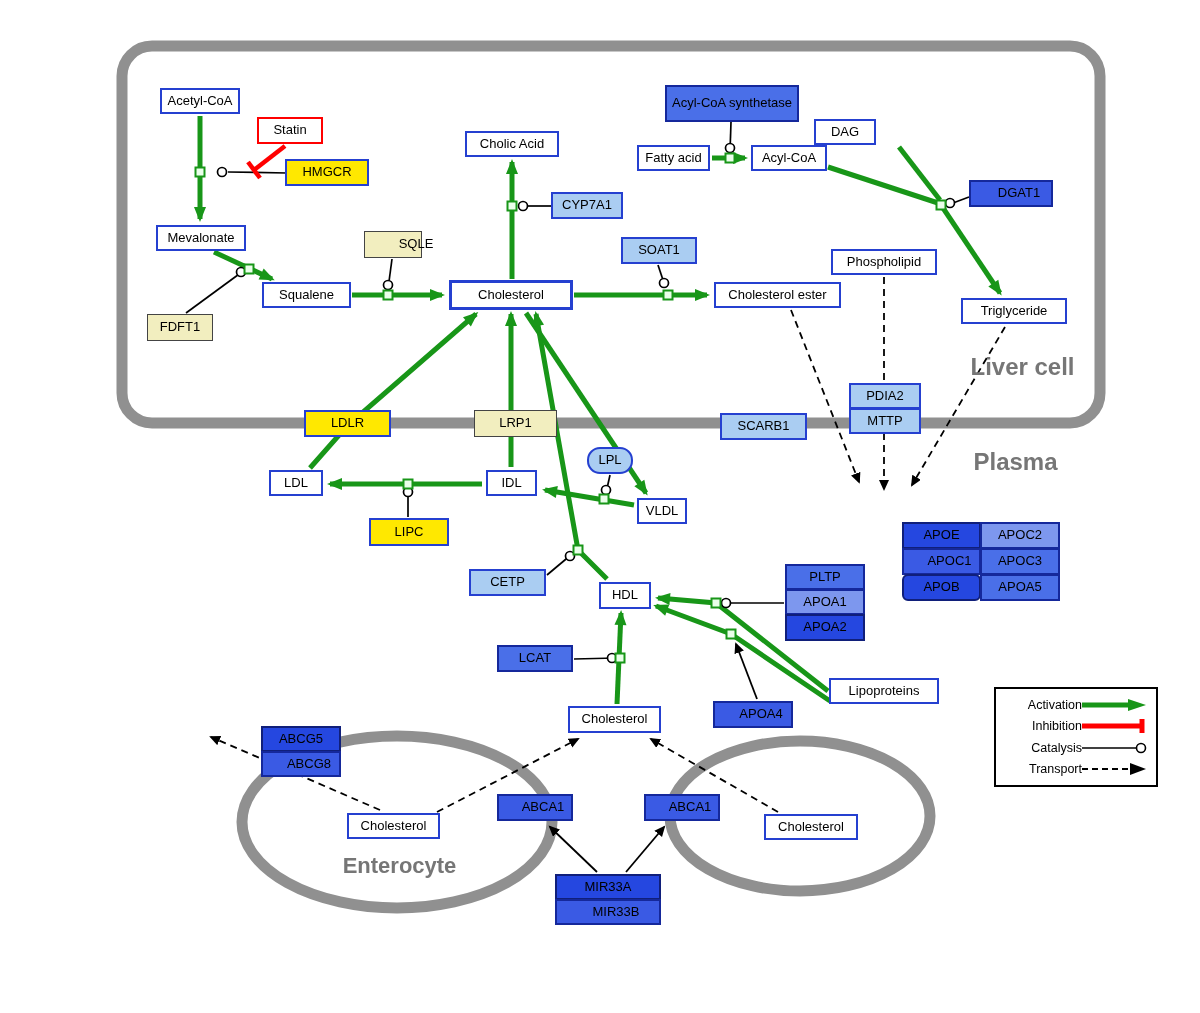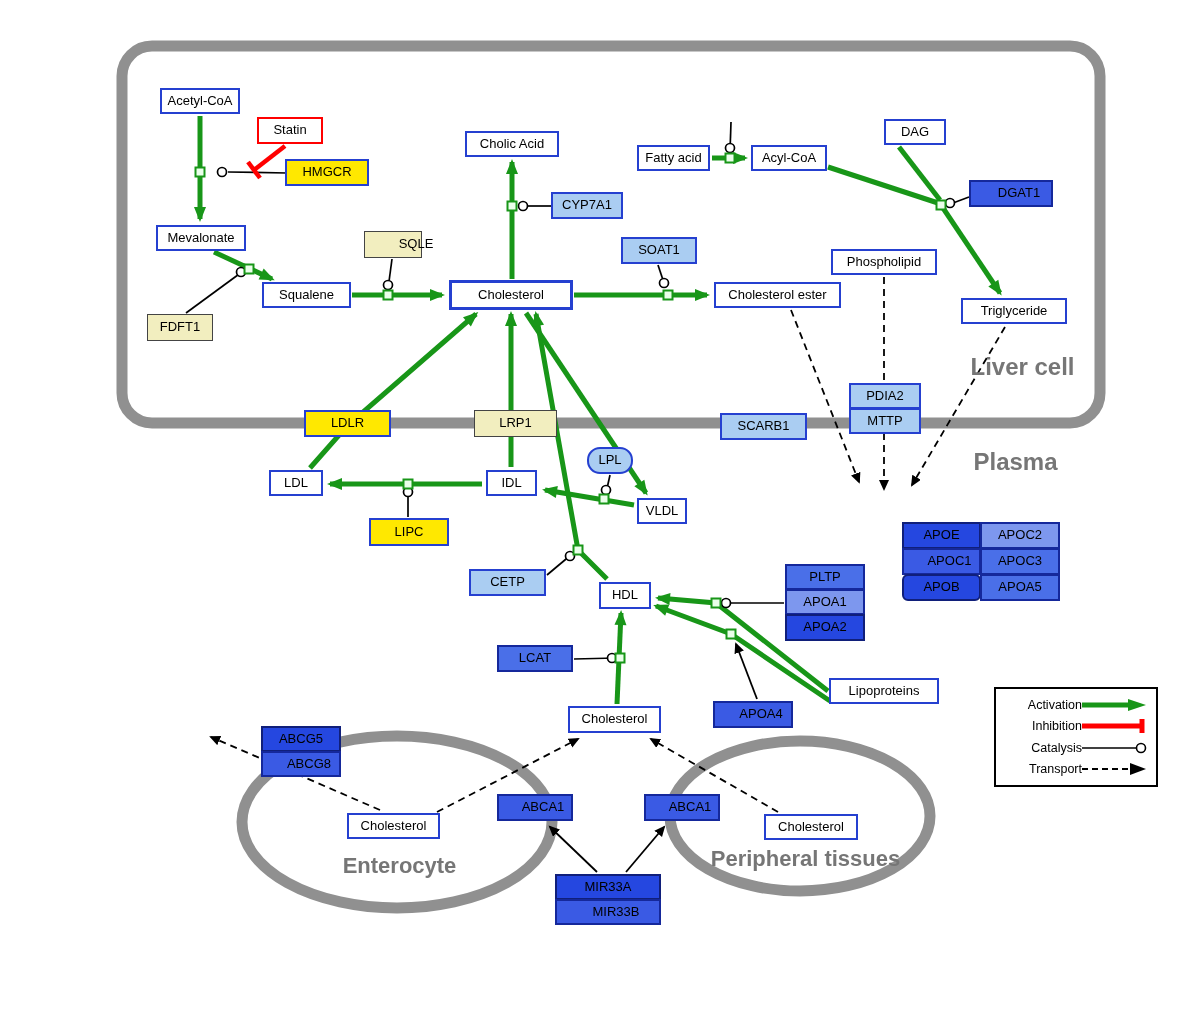--- a/index.html
+++ b/index.html
@@ -138,23 +138,24 @@
 <div class="box yellow" style="left:285px;top:159px;width:84px;height:27px;">HMGCR</div>
 <div class="box" style="left:156px;top:225px;width:90px;height:26px;">Mevalonate</div>
 <div class="box paleyellow" style="left:147px;top:314px;width:66px;height:27px;">FDFT1</div>
 <div class="box" style="left:262px;top:282px;width:89px;height:26px;">Squalene</div>
 <div class="box paleyellow" style="left:364px;top:231px;width:58px;height:27px;padding-left:48px;">SQLE</div>
 <div class="box thick" style="left:449px;top:280px;width:124px;height:30px;">Cholesterol</div>
 <div class="box" style="left:465px;top:131px;width:94px;height:26px;">Cholic Acid</div>
 <div class="box lightblue" style="left:551px;top:192px;width:72px;height:27px;">CYP7A1</div>
 <div class="box lightblue" style="left:621px;top:237px;width:76px;height:27px;">SOAT1</div>
 <div class="box" style="left:714px;top:282px;width:127px;height:26px;">Cholesterol ester</div>
+<div class="box medblue" style="left:665px;top:85px;width:134px;height:37px;">Acyl-CoA synthetase</div>
 <div class="box" style="left:637px;top:145px;width:73px;height:26px;">Fatty acid</div>
 <div class="box" style="left:751px;top:145px;width:76px;height:26px;">Acyl-CoA</div>
-<div class="box" style="left:884px;top:119px;width:62px;height:26px;">DAG</div>
+<div class="box" style="left:814px;top:119px;width:62px;height:26px;">DAG</div>
 <div class="box medblue2" style="left:969px;top:180px;width:84px;height:27px;">DGAT1</div>
 <div class="box" style="left:831px;top:249px;width:106px;height:26px;">Phospholipid</div>
 <div class="box" style="left:961px;top:298px;width:106px;height:26px;">Triglyceride</div>
 <div class="box lightblue" style="left:849px;top:383px;width:72px;height:26px;">PDIA2</div>
 <div class="box lightblue" style="left:849px;top:408px;width:72px;height:26px;">MTTP</div>
 
 <div class="box yellow" style="left:304px;top:410px;width:87px;height:27px;">LDLR</div>
 <div class="box paleyellow" style="left:474px;top:410px;width:83px;height:27px;">LRP1</div>
 <div class="box lightblue" style="left:720px;top:413px;width:87px;height:27px;">SCARB1</div>
 
@@ -184,21 +185,20 @@
 <div class="box" style="left:347px;top:813px;width:93px;height:26px;">Cholesterol</div>
 <div class="box medblue2" style="left:497px;top:794px;width:76px;height:27px;">ABCA1</div>
 <div class="box medblue2" style="left:644px;top:794px;width:76px;height:27px;">ABCA1</div>
 <div class="box" style="left:764px;top:814px;width:94px;height:26px;">Cholesterol</div>
 <div class="box darkblue" style="left:555px;top:874px;width:106px;height:26px;">MIR33A</div>
 <div class="box medblue2" style="left:555px;top:899px;width:106px;height:26px;">MIR33B</div>
 
 <div class="rlabel" style="left:955px;top:353px;width:135px;font-size:24px;">Liver cell</div>
 <div class="rlabel" style="left:963px;top:448px;width:105px;font-size:24px;">Plasma</div>
 <div class="rlabel" style="left:327px;top:853px;width:145px;font-size:22px;">Enterocyte</div>
-<div class="rlabel" style="left:703px;top:846px;width:205px;font-size:22px;">Peripheral tissues</div>
 
 <div id="legend">
   <div class="lrow">
     <span>Activation</span>
     <svg width="66" height="16">
       <line x1="0" y1="8" x2="48" y2="8" stroke="#189618" stroke-width="5"></line>
       <path d="M46,2 L64,8 L46,14 Z" fill="#189618"></path>
     </svg>
   </div>
   <div class="lrow">

